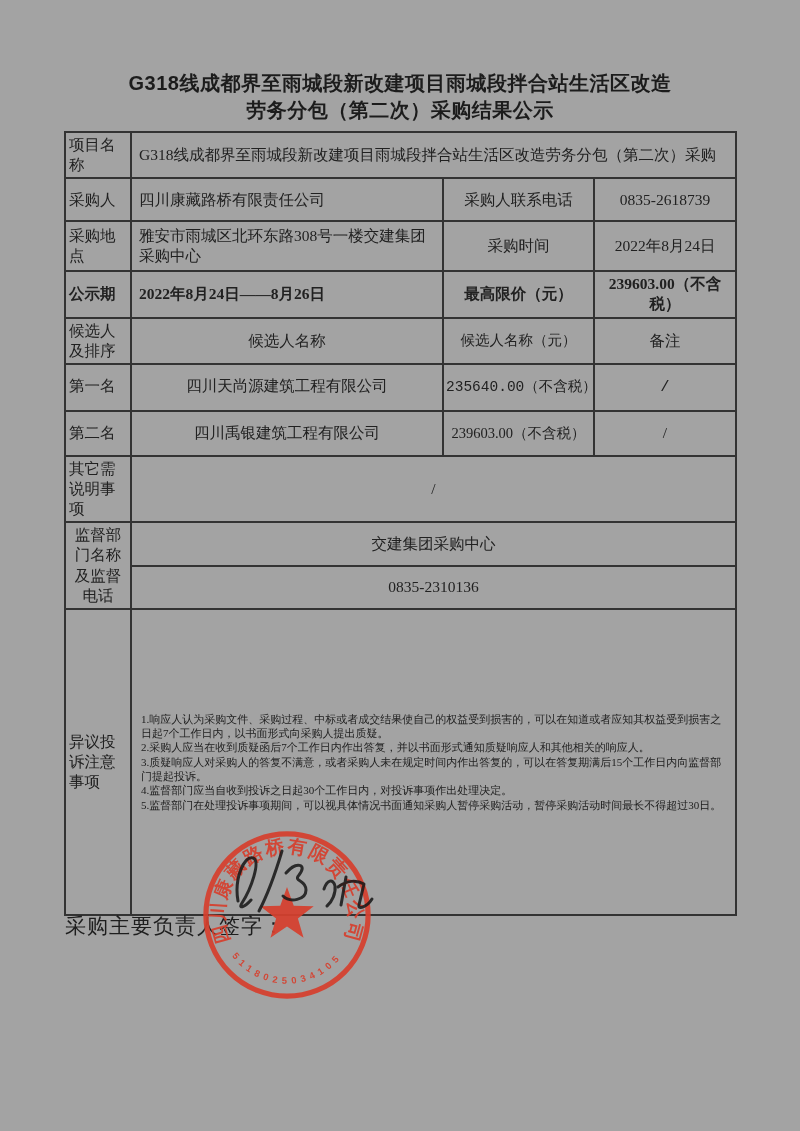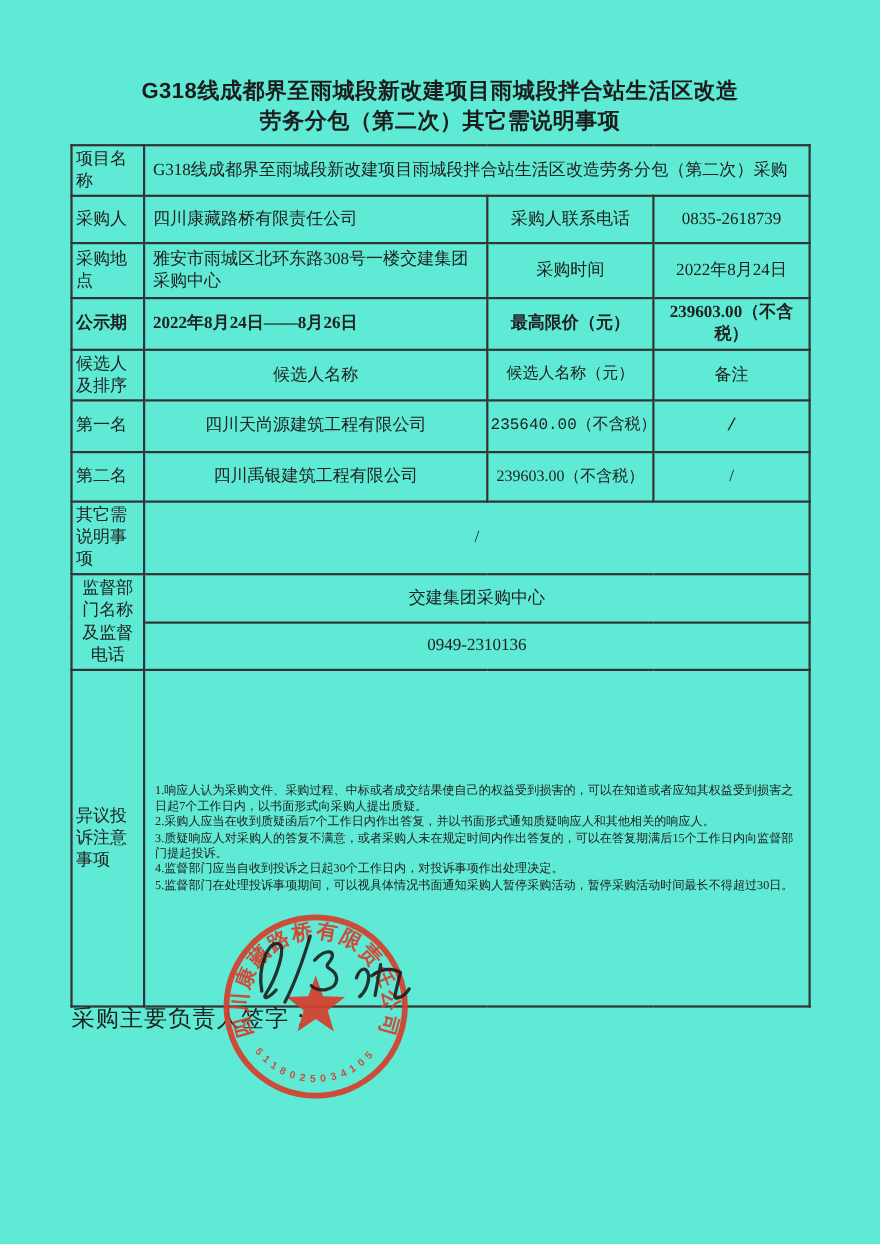--- a/index.html
+++ b/index.html
@@ -2,21 +2,21 @@
 <html><head>
 <meta charset="utf-8">
 <style>
   * { margin: 0; padding: 0; box-sizing: border-box; }
   html, body { background: #e8e8e8; }
   .page {
     position: relative;
     width: 800px;
     height: 1131px;
     margin: 0 auto;
-    background: #5eead4;
+    background: #a3a3a3;
     overflow: hidden;
     font-family: "Liberation Serif", "DejaVu Serif", serif;
     color: #222;
   }
   .title {
     position: absolute;
     top: 70px;
     left: 0;
     width: 100%;
     text-align: center;
@@ -118,21 +118,21 @@
     opacity: 0.88;
   }
 </style>
 </head>
 <body>
 
 <div class="page">
 
   <header class="title">
     <div>G318线成都界至雨城段新改建项目雨城段拌合站生活区改造</div>
-    <div>劳务分包（第二次）其它需说明事项</div>
+    <div>劳务分包（第二次）采购结果公示</div>
   </header>
 
   <table class="grid">
     <colgroup>
         <col class="c1">
         <col class="c2">
         <col class="c3">
         <col class="c4">
       </colgroup>
     <tbody>
@@ -178,21 +178,21 @@
       </tr>
       <tr class="r8">
         <td class="lab">其它需说明事项</td>
         <td class="cen" colspan="3">/</td>
       </tr>
       <tr class="r9">
         <td class="lab-c" rowspan="2">监督部门名称及监督电话</td>
         <td class="cen" colspan="3">交建集团采购中心</td>
       </tr>
       <tr class="r10">
-        <td class="cen" colspan="3">0949-2310136</td>
+        <td class="cen" colspan="3">0835-2310136</td>
       </tr>
       <tr class="r11">
         <td class="lab">异议投诉注意事项</td>
         <td class="notes" colspan="3">
           <span class="note-item">1.响应人认为采购文件、采购过程、中标或者成交结果使自己的权益受到损害的，可以在知道或者应知其权益受到损害之日起7个工作日内，以书面形式向采购人提出质疑。</span>
           <span class="note-item">2.采购人应当在收到质疑函后7个工作日内作出答复，并以书面形式通知质疑响应人和其他相关的响应人。</span>
           <span class="note-item">3.质疑响应人对采购人的答复不满意，或者采购人未在规定时间内作出答复的，可以在答复期满后15个工作日内向监督部门提起投诉。</span>
           <span class="note-item">4.监督部门应当自收到投诉之日起30个工作日内，对投诉事项作出处理决定。</span>
           <span class="note-item">5.监督部门在处理投诉事项期间，可以视具体情况书面通知采购人暂停采购活动，暂停采购活动时间最长不得超过30日。</span>
         </td>

